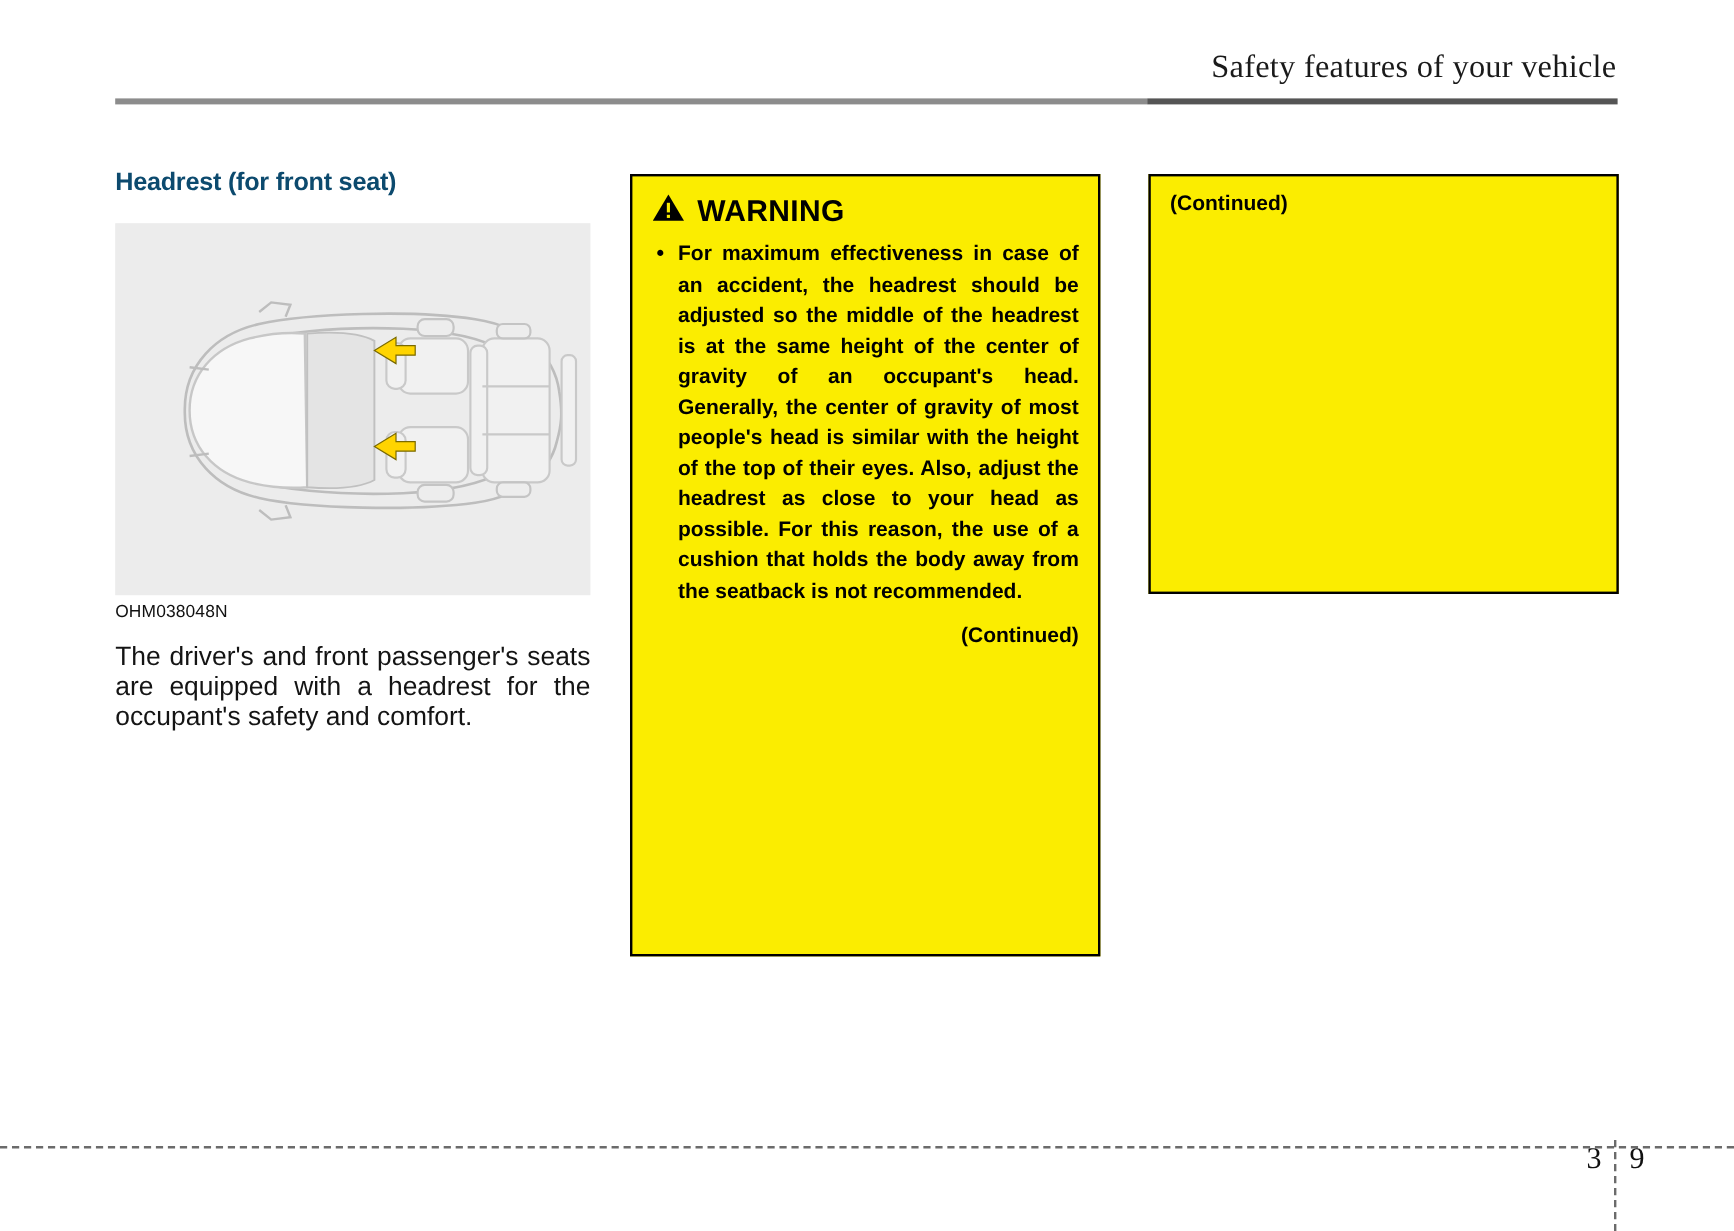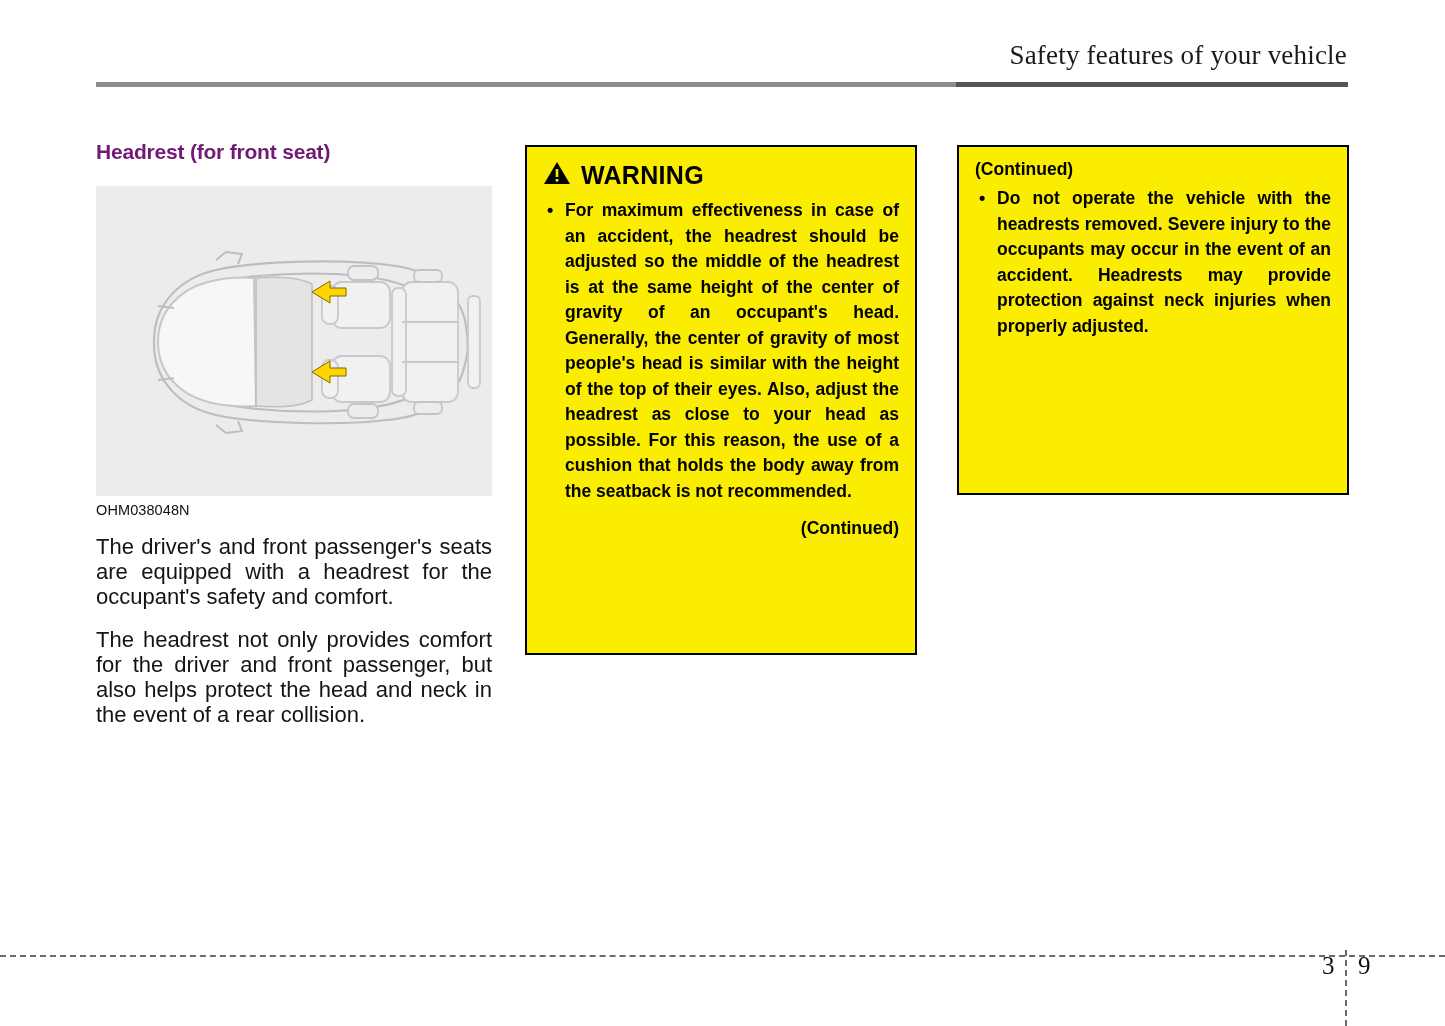--- a/index.html
+++ b/index.html
@@ -50,21 +50,21 @@
   
   .col-left {
     position: absolute;
     left: 96px;
     top: 140px;
     width: 396px;
   }
   .section-title {
     font-size: 21px;
     font-weight: bold;
-    color: #701a75;
+    color: #0c4a6e;
     margin: 0 0 22px 0;
     letter-spacing: -0.2px;
   }
   .figure {
     width: 396px;
     height: 310px;
     background: #ececec;
     position: relative;
     overflow: hidden;
   }
@@ -92,21 +92,21 @@
   .warn-box {
     position: absolute;
     background: #fbed00;
     border: 2px solid #000;
     box-sizing: border-box;
   }
   #warn-main {
     left: 525px;
     top: 145px;
     width: 392px;
-    height: 510px;
+    height: 652px;
     padding: 14px 16px 10px 16px;
   }
   #warn-cont {
     left: 957px;
     top: 145px;
     width: 392px;
     height: 350px;
     padding: 12px 16px 10px 16px;
   }
   .warn-head {
@@ -255,21 +255,20 @@
         <g fill="#ffd400" stroke="#7a6a00" stroke-width="1">
           <path d="M246 106 l0 -8 l-16 0 l0 -7 l-18 11 l18 11 l0 -7 z" transform="translate(4,4)"></path>
           <path d="M246 186 l0 -8 l-16 0 l0 -7 l-18 11 l18 11 l0 -7 z" transform="translate(4,4)"></path>
         </g>
       </svg>
     </div>
 
     <div class="figure-caption">OHM038048N</div>
 
     <p class="body-par">The driver's and front passenger's seats are equipped with a headrest for the occupant's safety and comfort.</p>
-    <p class="body-par">The headrest not only provides comfort for the driver and front passenger, but also helps protect the head and neck in the event of a rear collision.</p>
   </div>
 
   <div class="warn-box" id="warn-main">
     <div class="warn-head">
       <span class="tri">
         <svg width="28" height="25" viewBox="0 0 28 25" xmlns="http://www.w3.org/2000/svg">
           <path d="M14 1 L27 23 L1 23 Z" fill="#000"></path>
           <rect x="12.7" y="8" width="2.6" height="8" fill="#fbed00"></rect>
           <rect x="12.7" y="18" width="2.6" height="2.6" fill="#fbed00"></rect>
         </svg>
@@ -278,21 +277,20 @@
     </div>
     <ul class="warn-list">
       <li class="warn-item">For maximum effectiveness in case of an accident, the headrest should be adjusted so the middle of the headrest is at the same height of the center of gravity of an occupant's head. Generally, the center of gravity of most people's head is similar with the height of the top of their eyes. Also, adjust the headrest as close to your head as possible. For this reason, the use of a cushion that holds the body away from the seatback is not recommended.</li>
     </ul>
     <div class="warn-cont-bottom">(Continued)</div>
   </div>
 
   <div class="warn-box" id="warn-cont">
     <div class="warn-cont-label">(Continued)</div>
     <ul class="warn-list">
-      <li class="warn-item">Do not operate the vehicle with the headrests removed. Severe injury to the occupants may occur in the event of an accident. Headrests may provide protection against neck injuries when properly adjusted.</li>
     </ul>
   </div>
 
   <div class="footer-dashes"></div>
   <div class="footer-vert"></div>
   <div class="folio folio-chapter">3</div>
   <div class="folio folio-page">9</div>
 
 </div>
 

